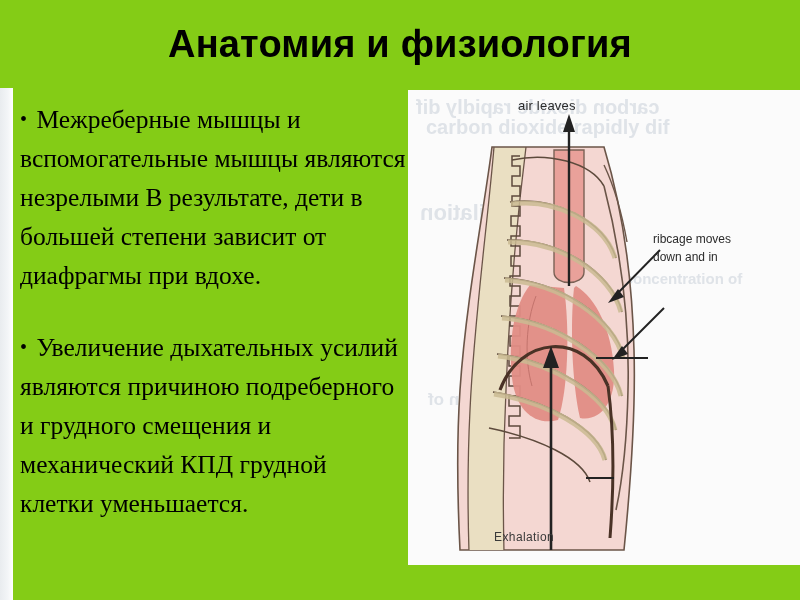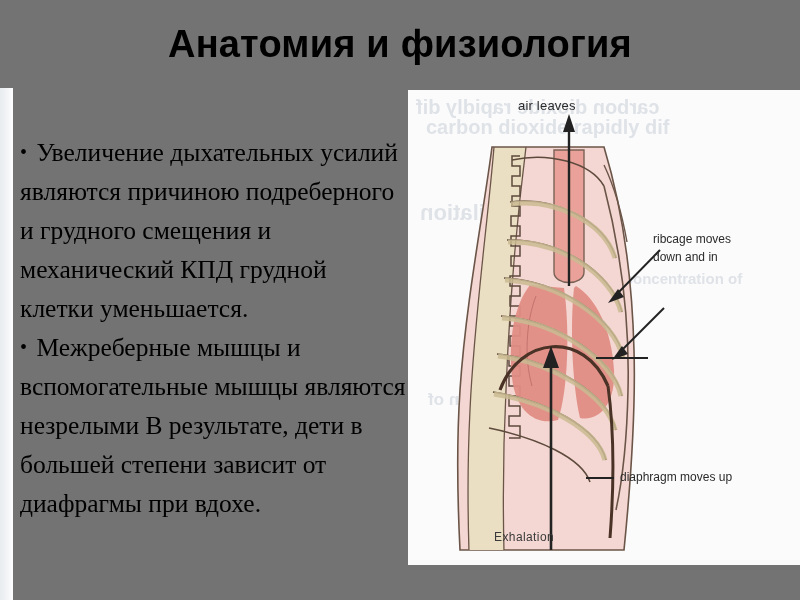--- a/index.html
+++ b/index.html
@@ -4,21 +4,21 @@
 <style>
   html, body {
     margin: 0;
     padding: 0;
     background: #ffffff;
   }
   #slide {
     position: relative;
     width: 800px;
     height: 600px;
-    background: #737373;
+    background: #84cc16;
     overflow: hidden;
     font-family: "Liberation Serif", serif;
   }
 
   
   #left-band {
     position: absolute;
     left: 0; top: 88px;
     width: 13px; height: 512px;
     background: linear-gradient(to right, #e9ecef 0%, #f3f5f7 60%, #ffffff 100%);
@@ -112,23 +112,23 @@
 </head>
 <body>
 
 <div id="slide">
 
   <div id="left-band"></div>
 
   <div id="title">Анатомия и физиология</div>
 
   <div id="body-text">
+    <p class="bullet-para" id="bullet-1"><span class="bullet-dot">•</span><span> Межреберные мышцы и вспомогательные мышцы являются незрелыми В результате, дети в большей степени зависит от диафрагмы при вдохе.</span></p>
+
     <p class="bullet-para" id="bullet-2"><span class="bullet-dot">•</span><span> Увеличение дыхательных усилий являются причиною подреберного и грудного смещения и механический КПД грудной клетки уменьшается.</span></p>
-
-    <p class="bullet-para" id="bullet-1"><span class="bullet-dot">•</span><span> Межреберные мышцы и вспомогательные мышцы являются незрелыми В результате, дети в большей степени зависит от диафрагмы при вдохе.</span></p>
   </div>
 
   <div id="figure">
 
     <div class="ghost flip" style="left:8px; top:6px; font-size:20px;">carbon dioxide rapidly dif</div>
     <div class="ghost" style="left:18px; top:26px; font-size:20px;">carbon dioxide rapidly dif</div>
     <div class="ghost flip" style="left:12px; top:110px; font-size:22px;">Ventilation</div>
     <div class="ghost" style="left:190px; top:180px; font-size:15px;">the concentration of</div>
     <div class="ghost flip" style="left:20px; top:300px; font-size:17px;">the concentration of</div>
 
@@ -219,17 +219,16 @@
       </g>
 
       <g>
         <path d="M196,75 C206,96 214,124 219,152" stroke="#6b5548" stroke-width="1.4" fill="none"></path>
       </g>
     </svg>
 
     <div class="callout" id="label-air-leaves">air leaves</div>
     <div class="callout" id="label-ribcage">ribcage moves
 down and in</div>
-    <div class="callout" id="label-diaphragm">diaphragm moves up</div>
     <div class="callout" id="label-exhalation">Exhalation</div>
   </div>
 
 </div>
 
 </body></html>

